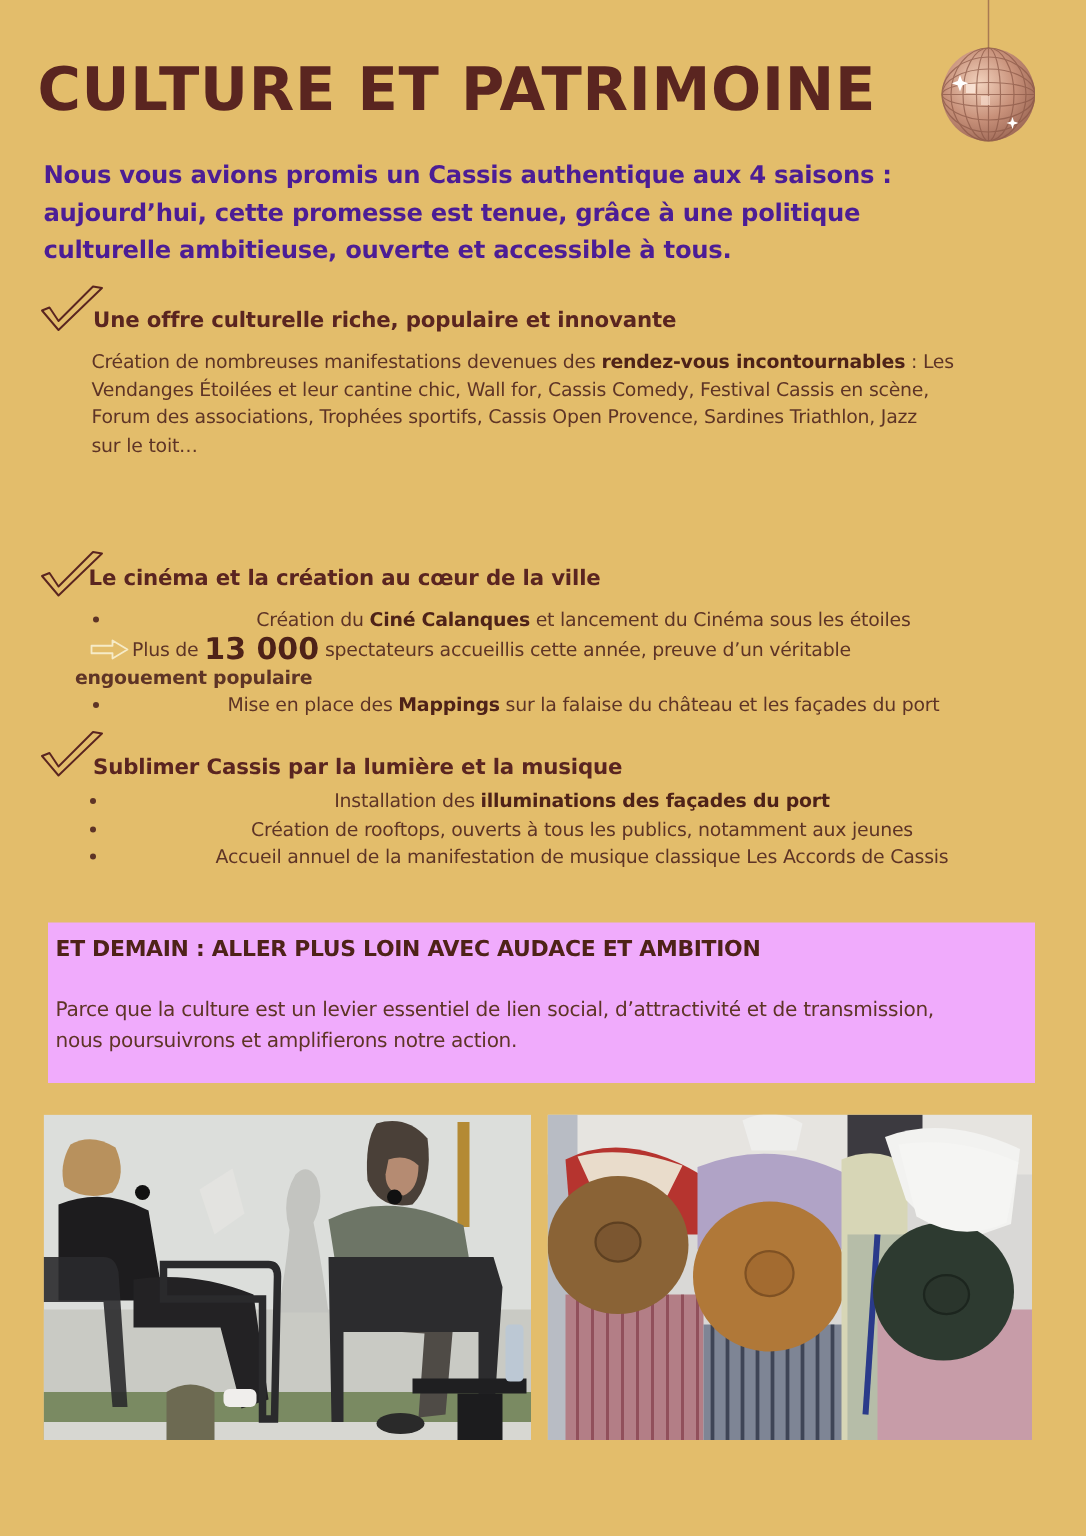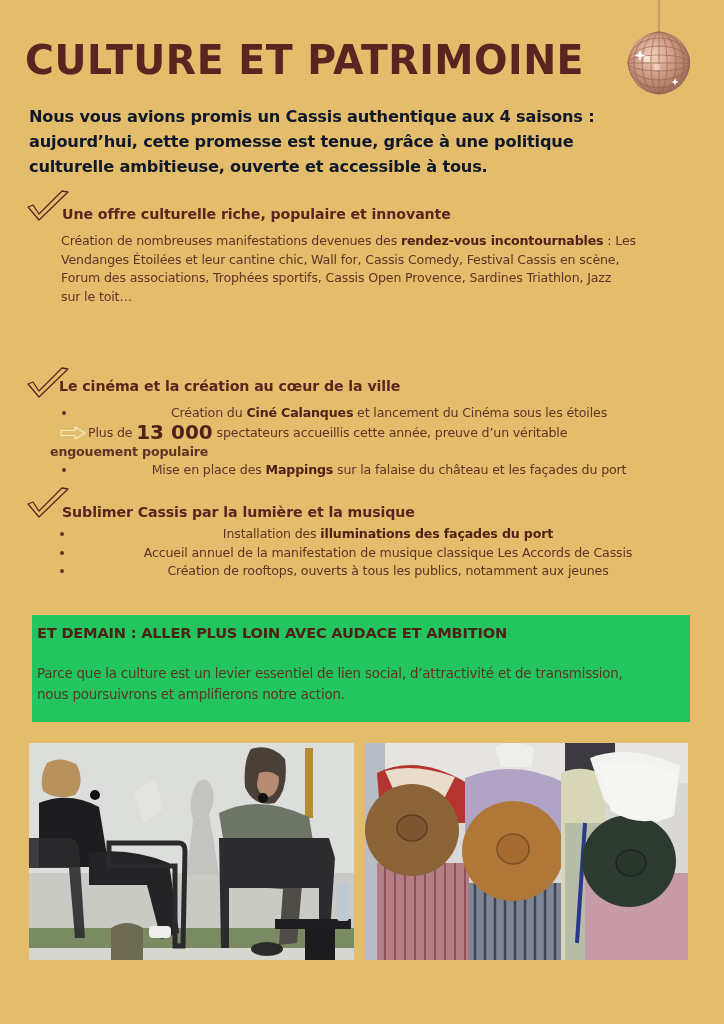--- a/index.html
+++ b/index.html
@@ -19,21 +19,21 @@
     font-family: "DejaVu Sans", sans-serif;
     font-weight: bold; font-size: 40px; letter-spacing: 0.5px;
     color: #5a2520; line-height: 48px;
     transform: scaleX(0.985); transform-origin: left center;
   }
   .disco { position: absolute; left: 624px; top: 0; width: 66px; height: 100px; }
 
   
   .intro {
     position: absolute; left: 29px; top: 104px; width: 630px;
-    font-weight: bold; font-size: 16.2px; line-height: 25px; color: #0f172a;
+    font-weight: bold; font-size: 16.2px; line-height: 25px; color: #4c1d95;
     letter-spacing: -0.2px;
   }
 
   
   .section { position: absolute; left: 26px; }
   .check { position: absolute; left: 0; width: 44px; height: 34px; }
   .sec-title {
     position: absolute; font-weight: bold; font-size: 14.2px; color: #5a2520;
     white-space: nowrap; letter-spacing: -0.1px;
   }
@@ -66,21 +66,21 @@
   .li.tight .dot { left: 34px; }
   .li.tight { padding-left: 44px; }
   .arrow-line { position: relative; padding-left: 62px; white-space: nowrap; height: 20px; }
   .arrow-line .arrow { position: absolute; left: 34px; top: 3px; width: 26px; height: 14px; }
   .big { font-weight: bold; font-size: 20px; color: #4e2218; letter-spacing: 0; vertical-align: -2px; margin-top: 40px; }
   .cont { padding-left: 24px; white-space: nowrap; font-weight: bold; }
 
   
   .panel {
     position: absolute; left: 32px; top: 615px; width: 658px; height: 107px;
-    background: #22c55e;
+    background: #f0abfc;
   }
   .panel-title {
     position: absolute; left: 5px; top: 9px; font-weight: bold; font-size: 14.6px;
     color: #4e2218; white-space: nowrap; letter-spacing: -0.2px;
   }
   .panel-text {
     position: absolute; left: 5px; top: 48px; width: 652px; font-size: 13.4px;
     line-height: 21px; color: #5e3426; letter-spacing: -0.2px;
   }
 
@@ -169,25 +169,25 @@
       <path d="M2 17 L13 30 L42 2 L36 1 L13 24 L7 15 Z" fill="none" stroke="#5a2520" stroke-width="1.3" stroke-linejoin="round"></path>
     </svg>
     <h2 class="sec-title">Sublimer Cassis par la lumière et la musique</h2>
     <div class="list body-text">
       <div class="li tight">
         <span class="dot"></span>
         <span>Installation des </span><b>illuminations des façades du port</b>
       </div>
       <div class="li tight">
         <span class="dot"></span>
+        <span>Création de rooftops, ouverts à tous les publics, notamment aux jeunes</span>
+      </div>
+      <div class="li tight">
+        <span class="dot"></span>
         <span>Accueil annuel de la manifestation de musique classique Les Accords de Cassis</span>
-      </div>
-      <div class="li tight">
-        <span class="dot"></span>
-        <span>Création de rooftops, ouverts à tous les publics, notamment aux jeunes</span>
       </div>
     </div>
   </section>
 
   <div class="panel">
     <h3 class="panel-title">ET DEMAIN : ALLER PLUS LOIN AVEC AUDACE ET AMBITION</h3>
     <div class="panel-text">
       <div>Parce que la culture est un levier essentiel de lien social, d’attractivité et de transmission,</div>
       <div>nous poursuivrons et amplifierons notre action.</div>
     </div>

